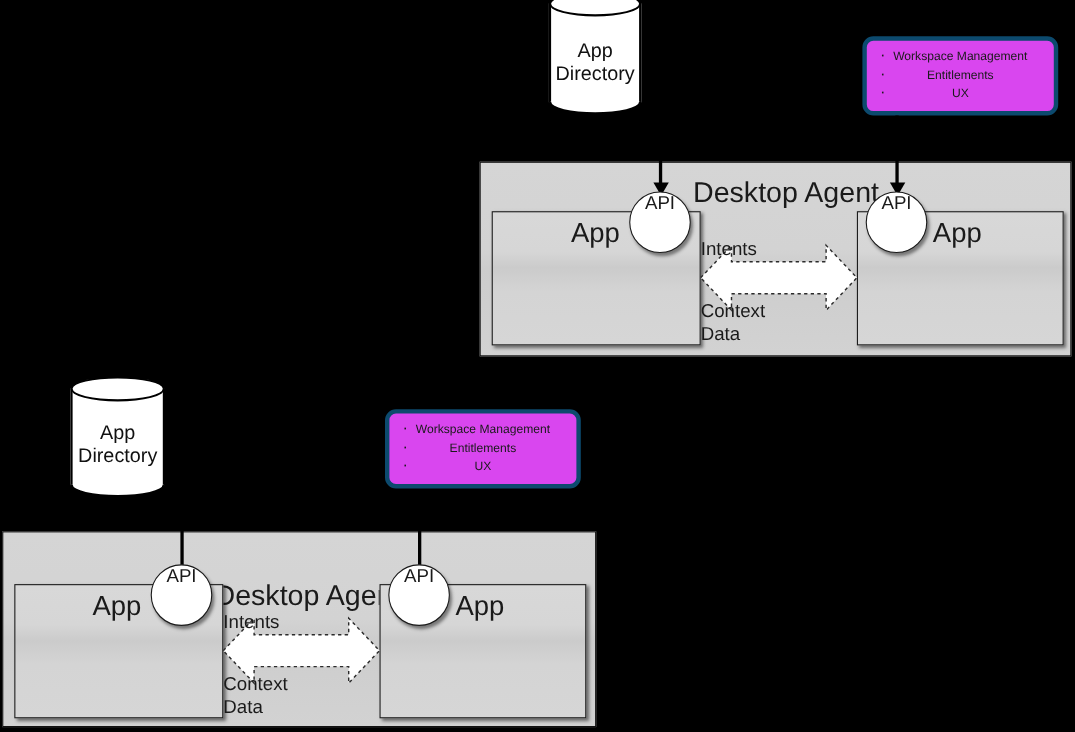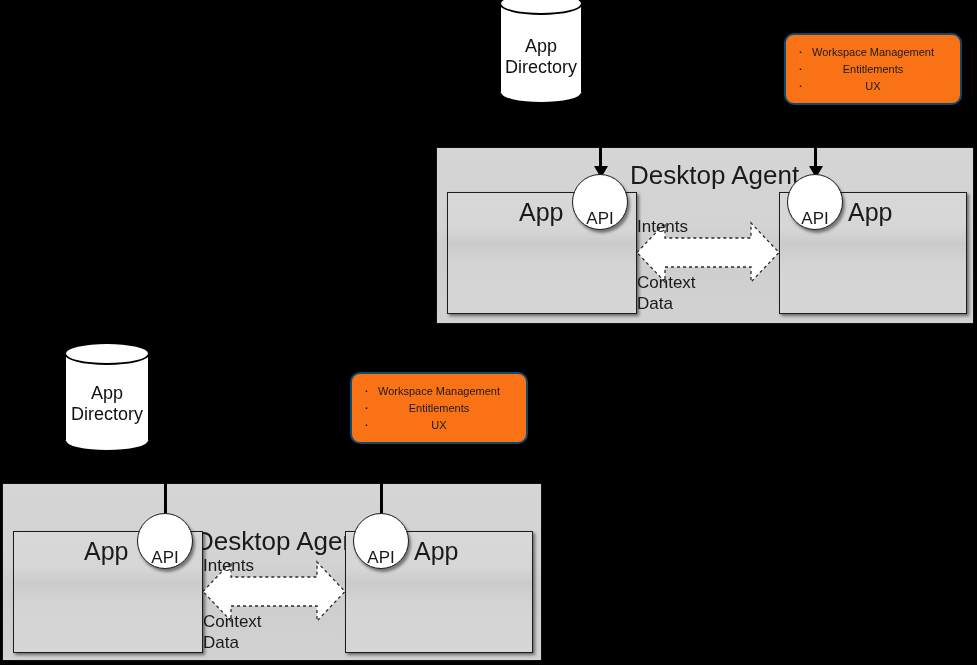--- a/index.html
+++ b/index.html
@@ -40,21 +40,21 @@
   }
 
   
   .api-circle{
     position:absolute;
     width:54px;height:54px;
     border-radius:50%;
     background:#fff;
     border:1.6px solid #1a1a1a;
     box-shadow:2px 3px 3px rgba(0,0,0,.45);
-    display:flex;align-items:flex-end;justify-content:center;
+    display:flex;align-items:flex-start;justify-content:center;
     font-size:17px;color:#1a1a1a;
     z-index:6;
   }
 
   
   .cylinder{position:absolute;z-index:4;}
   .cyl-body{
     position:absolute;left:0;right:0;top:11px;bottom:11px;
     background:#fff;
     border-left:2.5px solid #000;
@@ -72,22 +72,22 @@
     clip-path:inset(50% -4px -4px -4px);
   }
   .cyl-text{
     position:absolute;left:0;right:0;top:50%;transform:translateY(-50%);
     text-align:center;font-size:18px;line-height:21px;color:#111;z-index:3;
   }
 
   
   .bullet-card{
     position:absolute;
-    background:#f97316;
-    border:2px solid #0c4a6e;
+    background:#d946ef;
+    border:4px solid #0c4a6e;
     border-radius:10px;
     box-shadow:2px 2px 3px rgba(0,0,0,.4);
     box-sizing:border-box;
   }
   .bullet-card ul{
     list-style:none;margin:0;padding:0;
     position:absolute;left:8px;right:8px;top:50%;transform:translateY(-50%);
   }
   .bullet-card li{
     position:relative;

